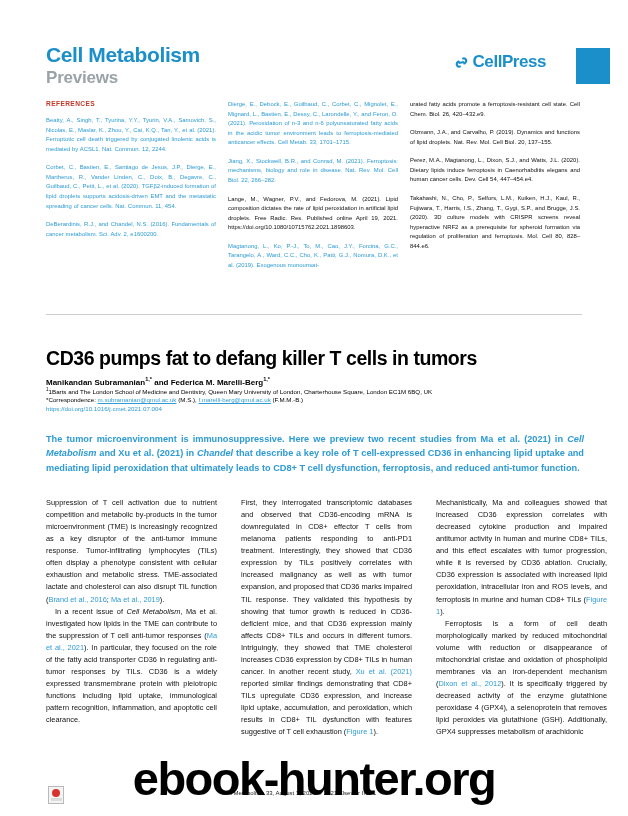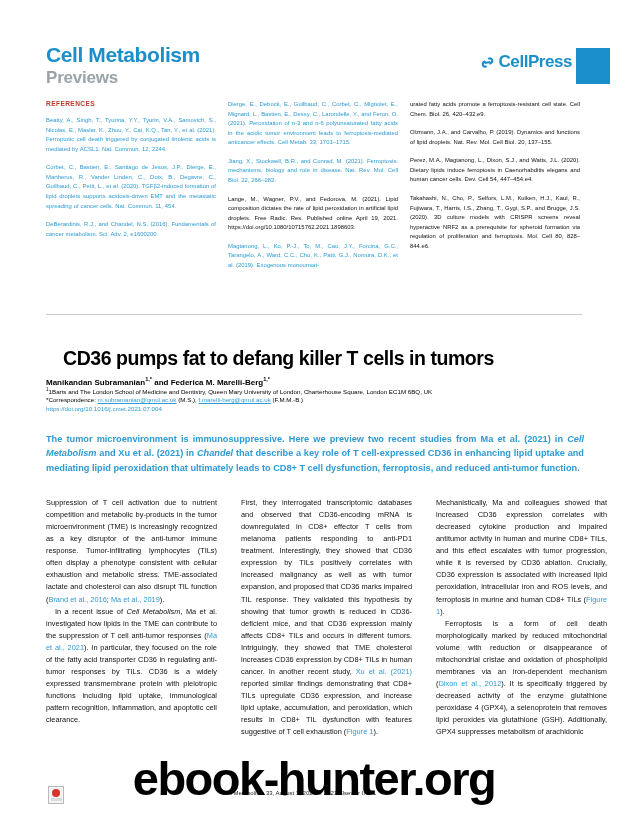--- a/index.html
+++ b/index.html
@@ -39,21 +39,21 @@
   .journal-section {
     font-size: 17px;
     font-weight: bold;
     color: #9aa3a8;
     letter-spacing: -0.2px;
     margin-top: 2px;
   }
 
   .cellpress {
     position: absolute;
-    right: 56px;
+    right: 82px;
     top: 52px;
     display: flex;
     align-items: center;
     gap: 4px;
     text-align: right;
   }
   .cp-mark {
     width: 15px;
     height: 15px;
     flex: 0 0 auto;
@@ -118,21 +118,20 @@
   .article-title {
     position: absolute;
     left: 46px;
     top: 334px;
     width: 540px;
     font-size: 19.5px;
     font-weight: bold;
     letter-spacing: -0.45px;
     color: #000;
     line-height: 1.15;
-    margin-left: 17px;
   }
   .authors {
     position: absolute;
     left: 46px;
     top: 376px;
     width: 540px;
     font-size: 8px;
     font-weight: bold;
     color: #000;
     line-height: 1.4;

